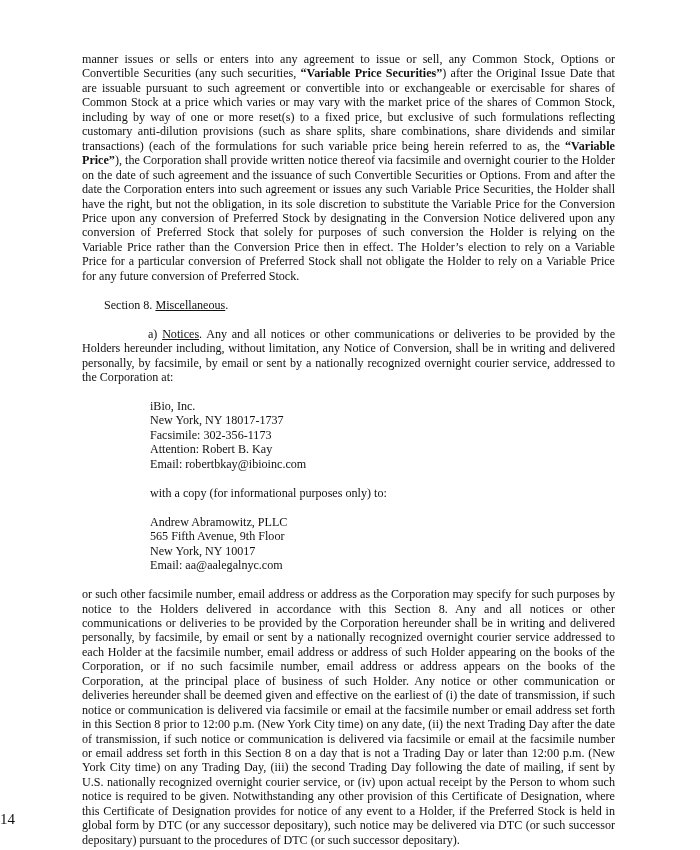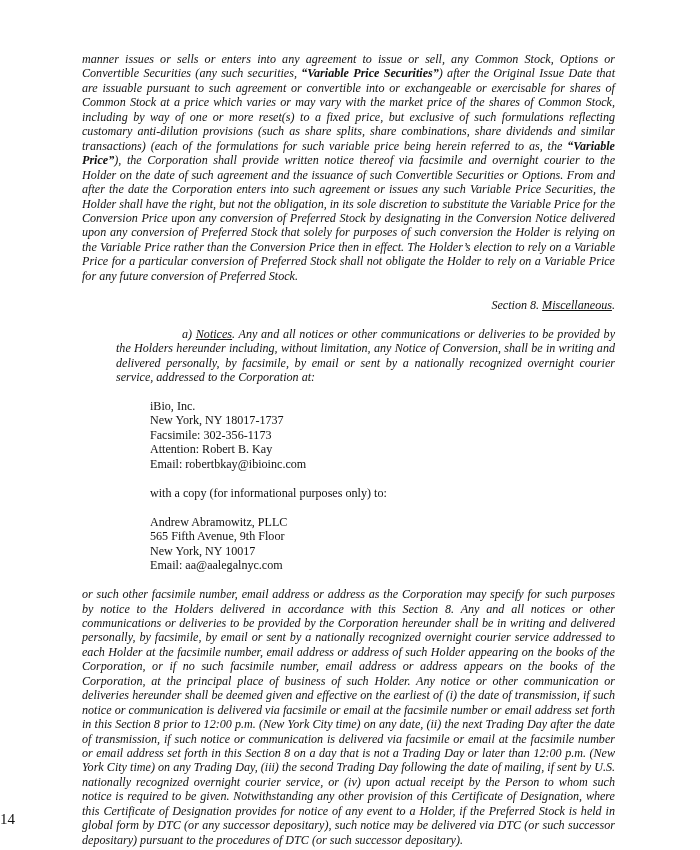--- a/index.html
+++ b/index.html
@@ -2,24 +2,24 @@
 <html><head>
 <meta charset="utf-8">
 <style>
   html, body { margin: 0; padding: 0; background: #ffffff; }
   body { width: 700px; height: 850px; position: relative; overflow: hidden; }
   .page {
     position: absolute; left: 82px; top: 52px; width: 533px;
     font-family: "Liberation Serif", serif; font-size: 12.1px; line-height: 14.45px;
     color: #111111;
   }
-  p { margin: 0; text-align: justify; font-style: italic; }
+  p { margin: 0; text-align: justify; }
   .gap { height: 14.5px; }
-  .sec-head { padding-left: 22px; text-align: right; }
-  .indent { text-indent: 66px; margin-left: 34px; }
+  .sec-head { padding-left: 22px; text-align: left; }
+  .indent { text-indent: 66px; }
   u { text-decoration: underline; }
   .addr { padding-left: 68px; text-align: left; }
   .addr div { line-height: 14.45px; }
   .pagenum {
     position: absolute; left: 0; width: 560px; top: 811px; text-align: left;
     font-family: "Liberation Serif", serif; font-size: 15px; color: #111111;
   }
 </style>
 </head>
 <body>

